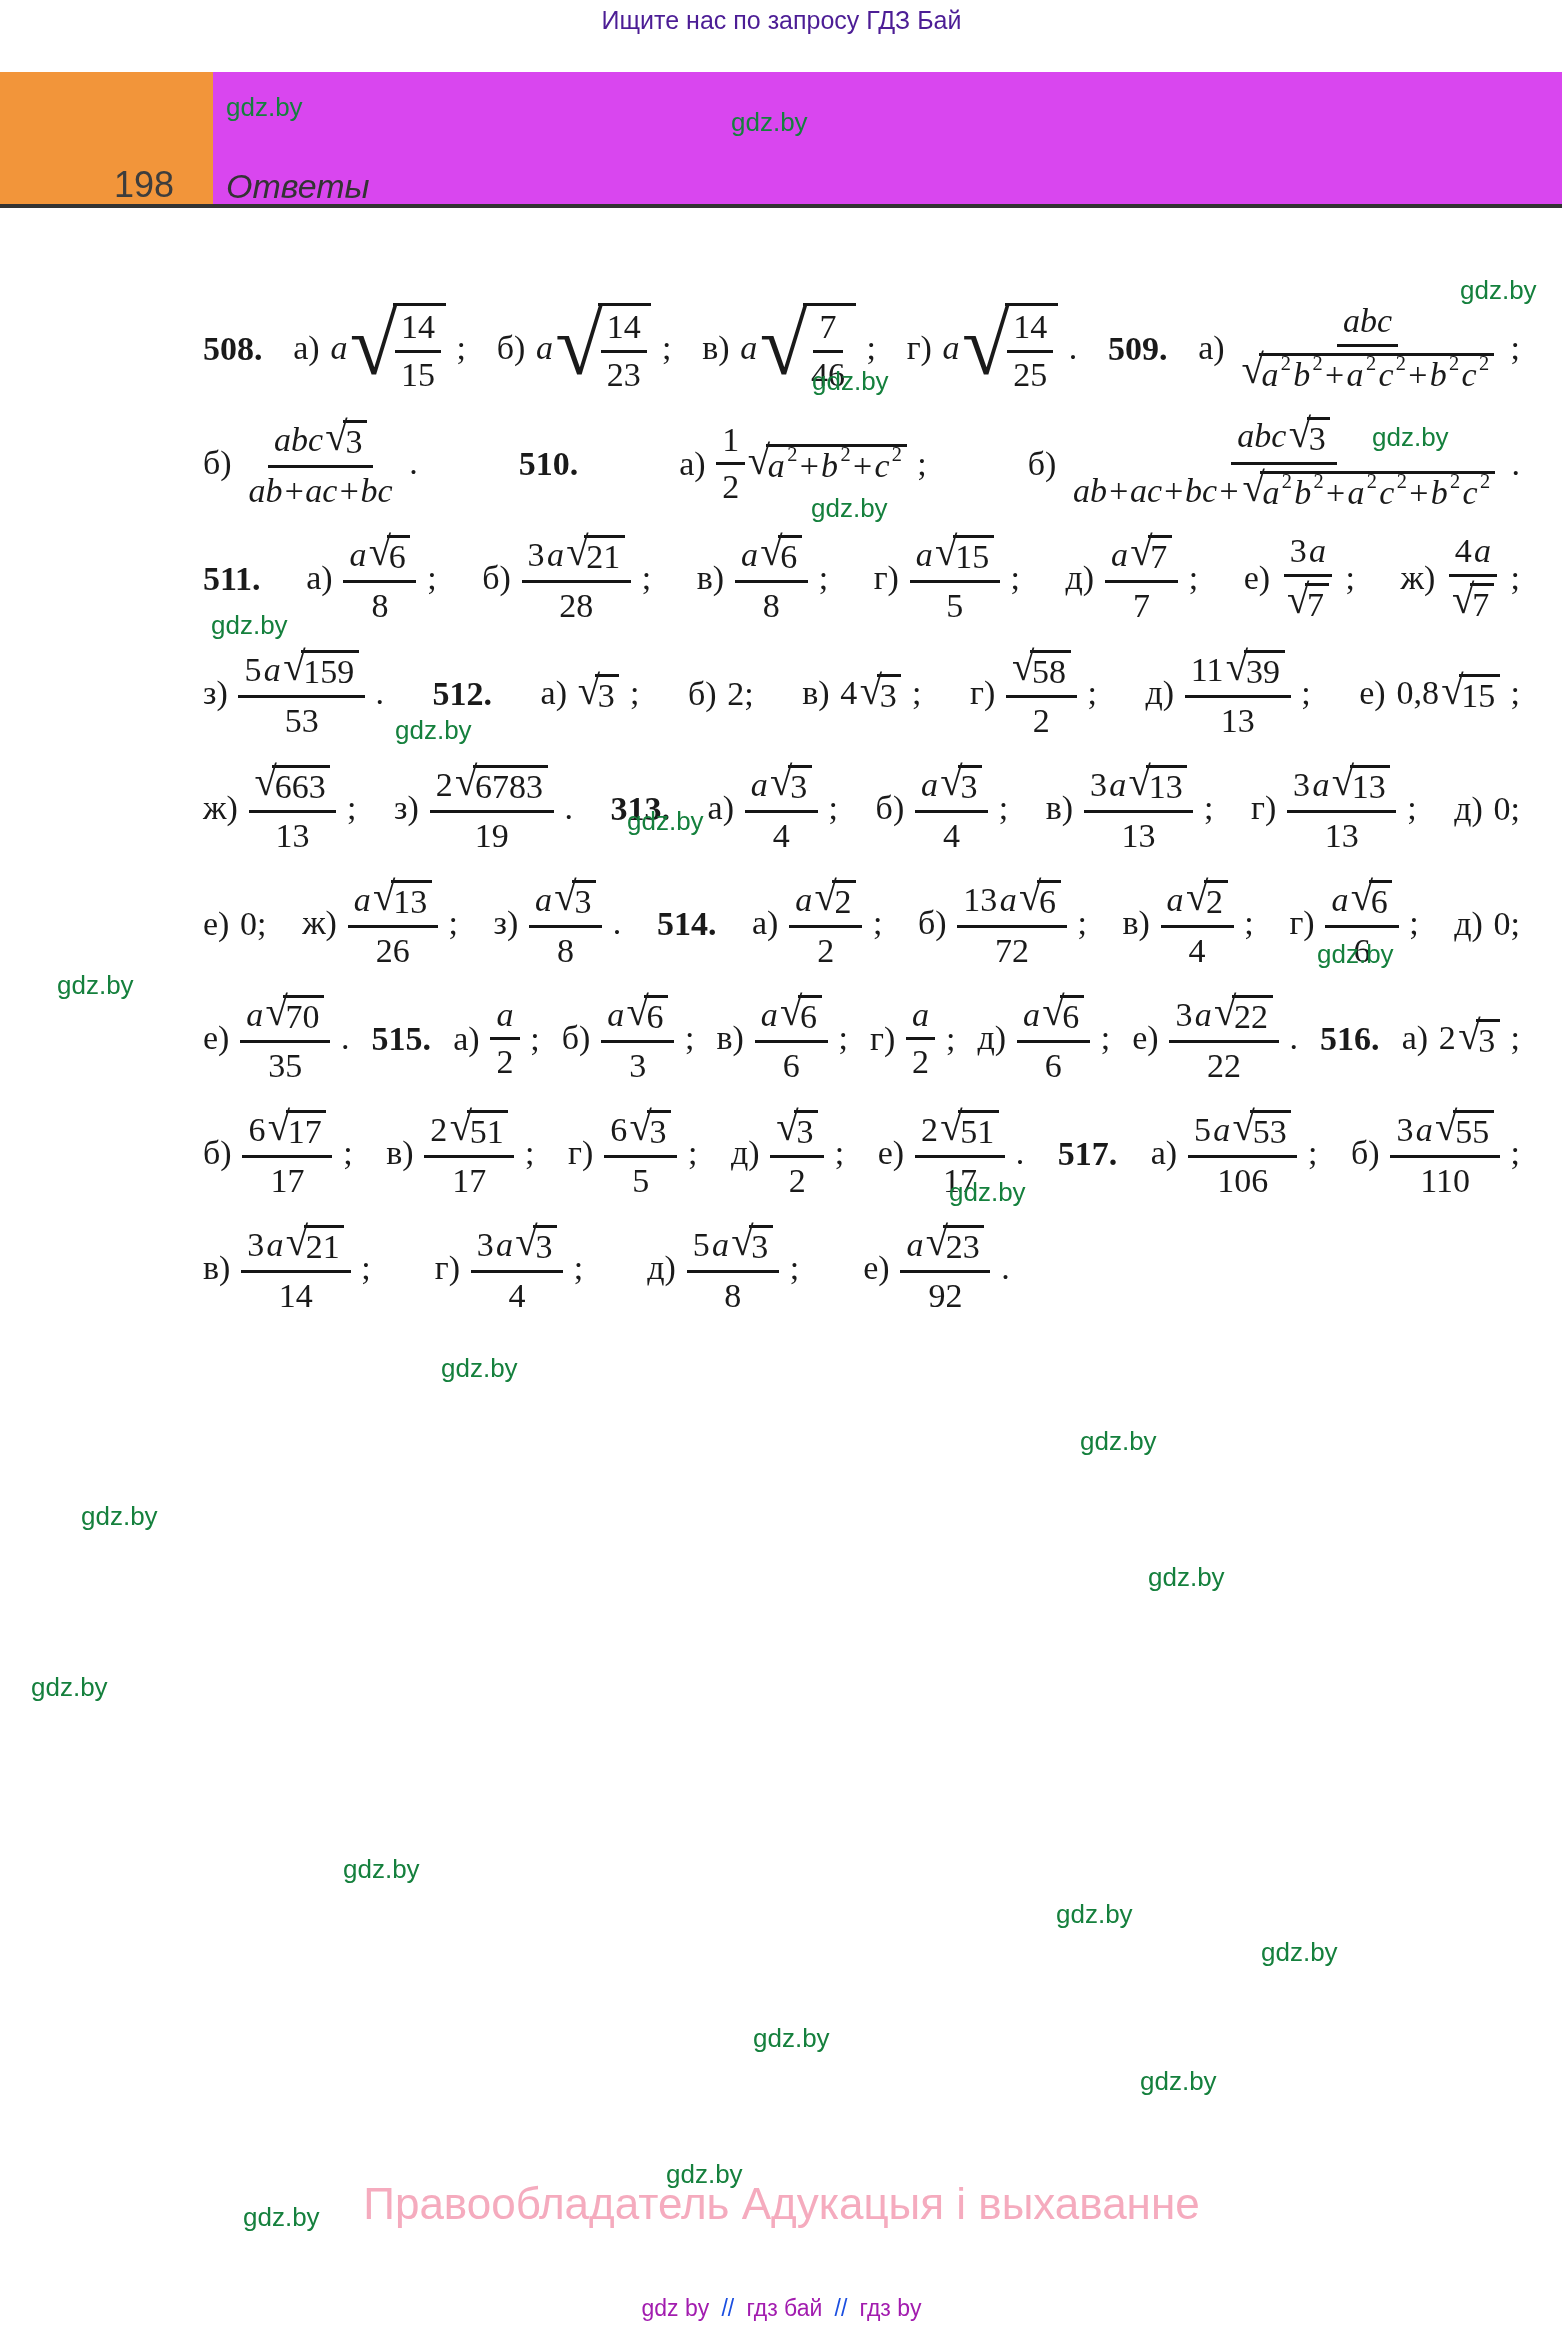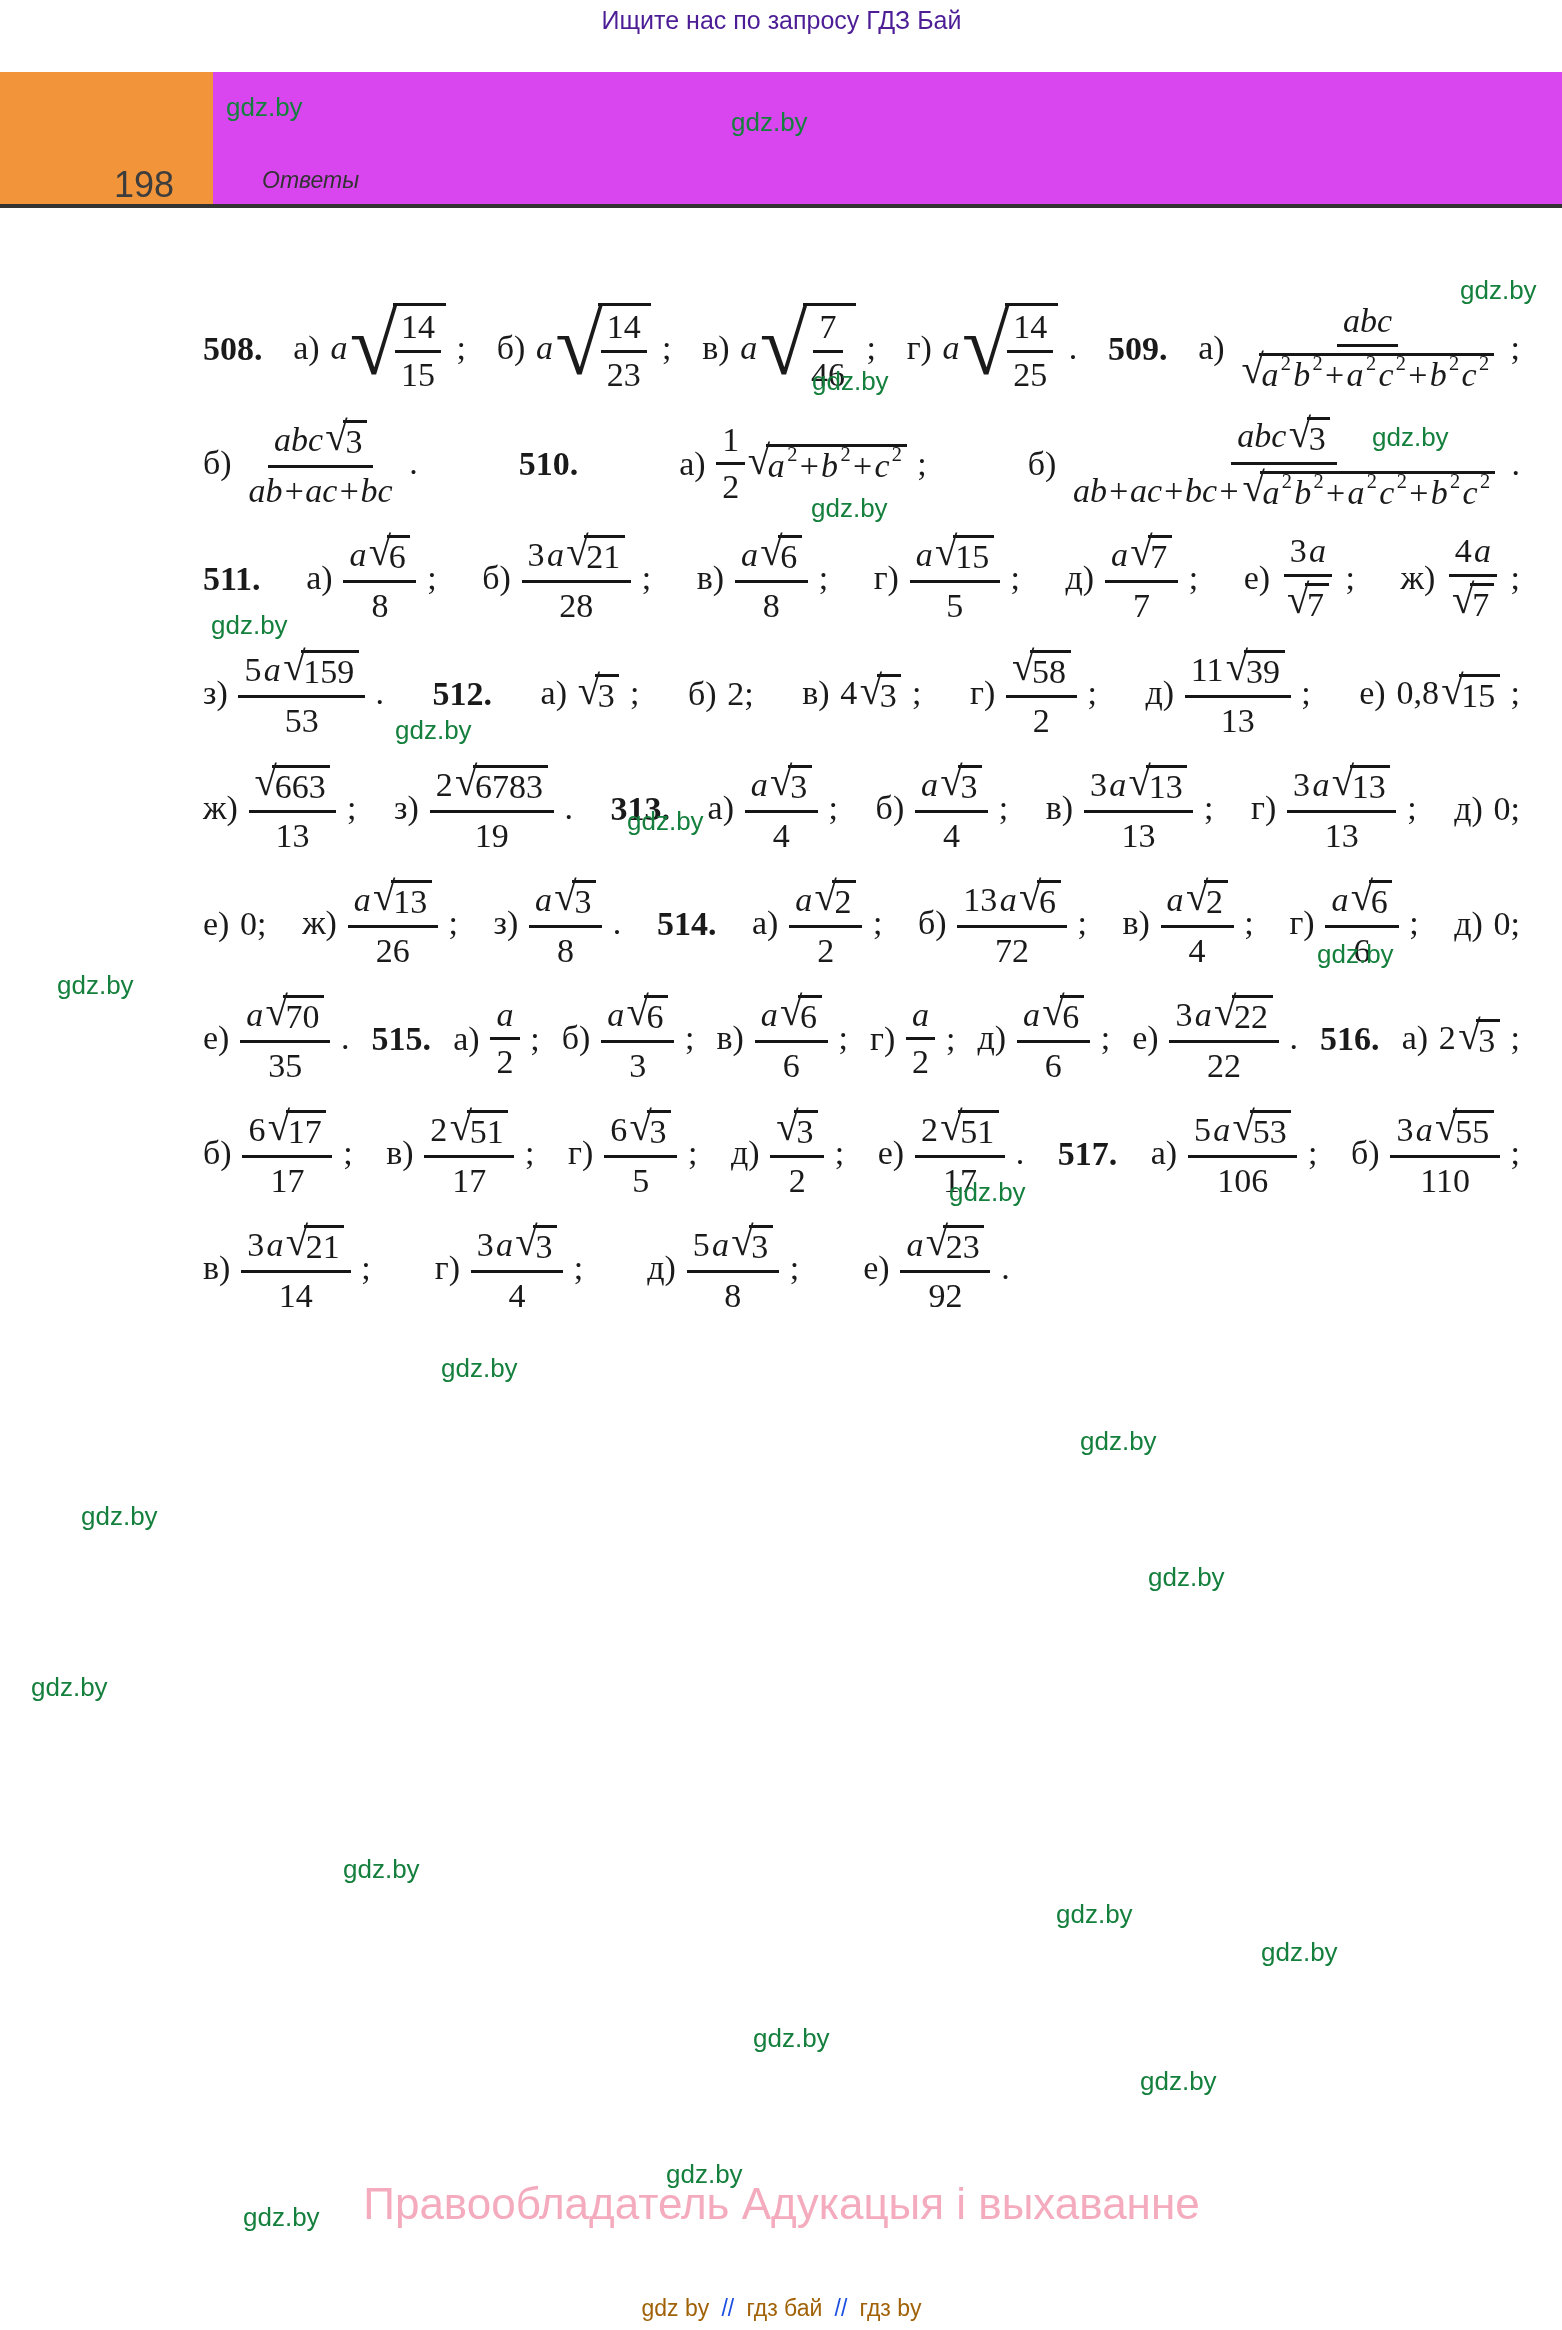--- a/index.html
+++ b/index.html
@@ -6,21 +6,21 @@
   body{width:1563px;height:2330px;position:relative;background:#ffffff;overflow:hidden;
        font-family:"Liberation Serif",serif;color:#1a1a1a;}
   .banner{position:absolute;top:6.1px;left:0;width:100%;text-align:center;
           font-family:"Liberation Sans",sans-serif;font-size:25px;color:#4c1d95;}
   .header{position:absolute;top:72px;left:0;width:100%;height:132px;background:#d946ef;
           border-bottom:4.6px solid #333333;}
   .header .dark{position:absolute;left:0;top:0;width:213px;height:100%;background:#f2953a;}
   .page-num{position:absolute;left:0;top:92px;width:174px;text-align:right;
             font-family:"Liberation Sans",sans-serif;font-size:36px;color:#3d3d3d;}
   .title{position:absolute;left:226px;top:95px;font-family:"Liberation Sans",sans-serif;
-         font-style:italic;font-size:23px;color:#333333;margin-left:36px;}
+         font-style:italic;font-size:34px;color:#333333;}
   .wm{position:absolute;font-family:"Liberation Sans",sans-serif;font-size:26px;color:#15803d;white-space:nowrap;}
   .content{position:absolute;left:203px;top:291px;width:1317px;display:flex;flex-direction:column;
            font-size:34px;}
   .row{height:115px;display:flex;align-items:center;justify-content:space-between;white-space:nowrap;}
   .row.last{justify-content:flex-start;gap:64px;}
   .grp{display:inline-flex;align-items:center;gap:10.7px;}
   .tight{display:inline-flex;align-items:center;gap:2.3px;}
   .w{line-height:1;}
   .b{font-weight:700;}
   .i{font-style:italic;}
@@ -31,21 +31,21 @@
   .fd{padding-top:5.4px;}
   .sqrt{display:inline-flex;align-items:center;}
   .rad{font-size:1.2em;line-height:1;transform:translateY(-0.05em);}
   .sqrt.tall>.rad{font-size:2.55em;line-height:0.8;transform:translateY(-0.03em);}
   .radicand{display:inline-flex;align-items:center;gap:2.3px;border-top:3.1px solid #161616;
             padding:2.3px 4.6px 0 2.3px;margin-left:-4.6px;}
   .copyright{position:absolute;top:2179px;left:0;width:100%;text-align:center;
              font-family:"Liberation Sans",sans-serif;font-size:44px;color:#f5abbe;}
   .links{position:absolute;top:2295px;left:0;width:100%;display:flex;justify-content:center;gap:12.2px;
          font-family:"Liberation Sans",sans-serif;font-size:23px;color:#1b4fe0;}
-  .links a{color:#a16207;text-decoration:none;}
+  .links a{color:#a21caf;text-decoration:none;}
   .sep{color:#1b4fe0;}
 </style>
 </head>
 <body>
 
 <div class="banner">Ищите нас по запросу ГДЗ Бай</div>
 
 <div class="header">
   <div class="dark"></div>
   <div class="page-num">198</div>

